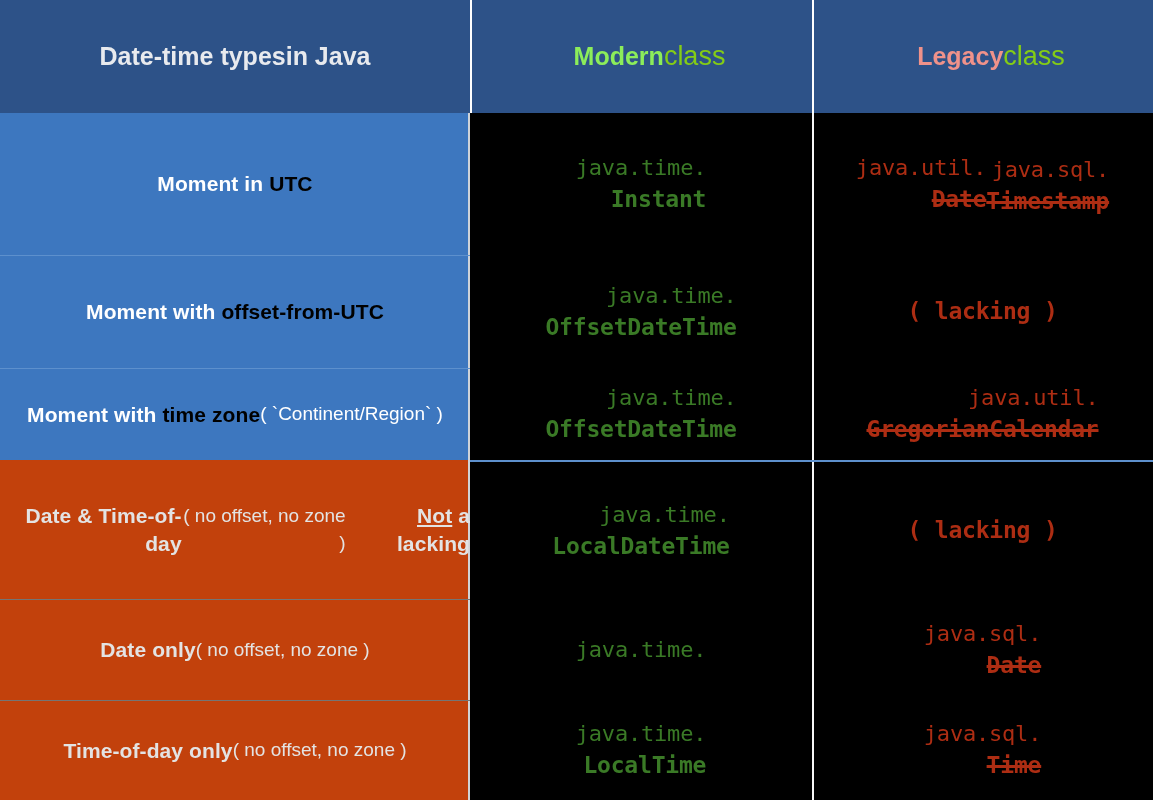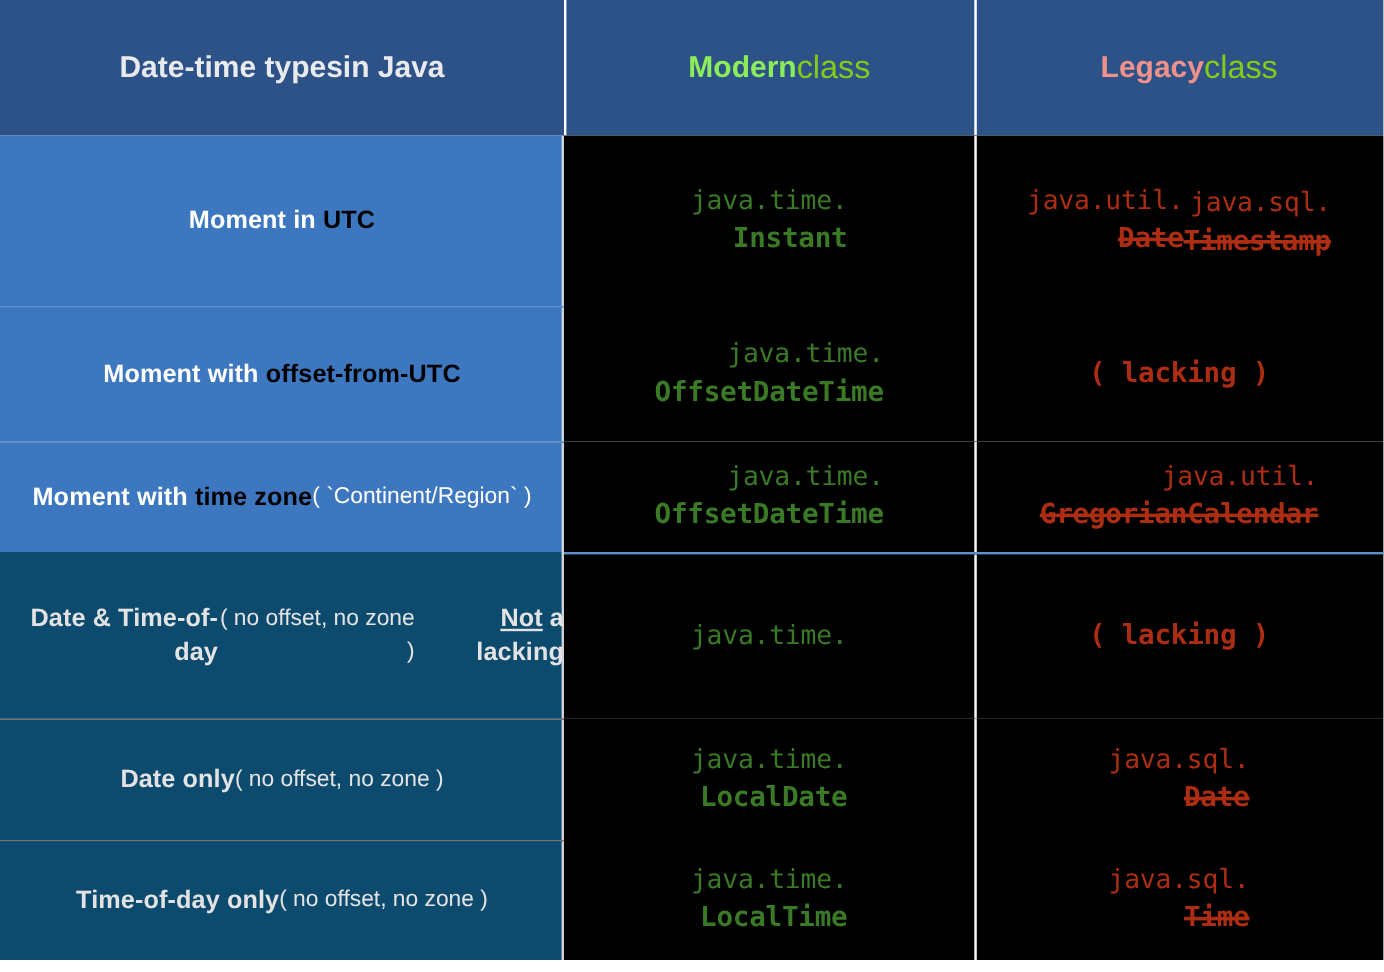--- a/index.html
+++ b/index.html
@@ -51,21 +51,21 @@
   .accent-modern { color: #8ced5a; font-weight: bold; font-size: 25px; }
   .accent-legacy { color: #f0928a; font-weight: bold; font-size: 25px; }
 
   
   .desc-blue {
     background: #3d77bf;
     color: #ffffff;
     box-shadow: inset -2px 0 0 #cfd3d8;
   }
   .desc-gray {
-    background: #0c4a6e;
+    background: #c2410c;
     color: #e3e3e3;
     box-shadow: inset -2px 0 0 #cfd3d8;
   }
   .desc-rule-blue { border-top: 1px solid #5d90cd; }
   .desc-rule-gray { border-top: 1px solid #757575; }
 
   .d-main {
     font-size: 21px;
     font-weight: bold;
     line-height: 1.33;
@@ -191,34 +191,34 @@
   <div class="cell desc-gray">
     <div class="d-main">Date &amp; Time-of-day</div>
     <div class="d-sub">( no offset, no zone )</div>
     <div class="d-main">
       <span class="d-under">Not</span><span> a lacking</span>
     </div>
   </div>
   <div class="cell code code-rule">
     <div class="pair">
       <div class="c-pkg green">java.time.</div>
+      <div class="c-cls green">LocalDateTime</div>
     </div>
   </div>
   <div class="cell code code-sep code-rule">
     <div class="c-plain red">( lacking )</div>
   </div>
 
   <div class="cell desc-gray desc-rule-gray">
     <div class="d-main">Date only</div>
     <div class="d-sub">( no offset, no zone )</div>
   </div>
   <div class="cell code">
     <div class="pair">
       <div class="c-pkg green">java.time.</div>
-      <div class="c-cls green">LocalDate</div>
     </div>
   </div>
   <div class="cell code code-sep">
     <div class="pair">
       <div class="c-pkg red">java.sql.</div>
       <div class="c-cls red strike">Date</div>
     </div>
   </div>
 
   <div class="cell desc-gray desc-rule-gray">

